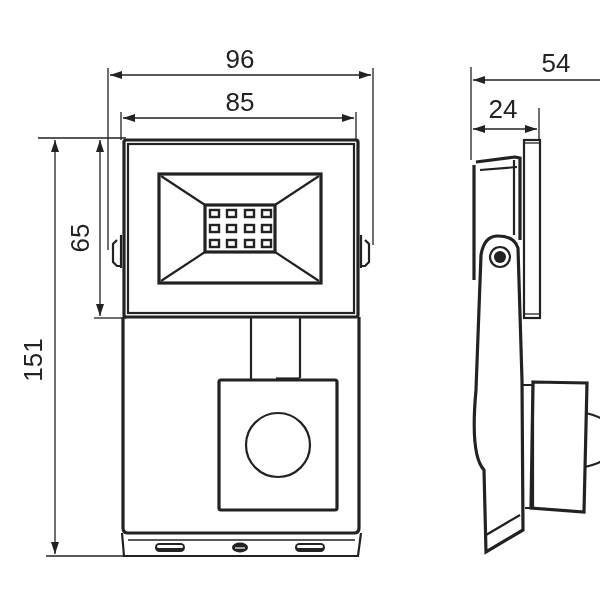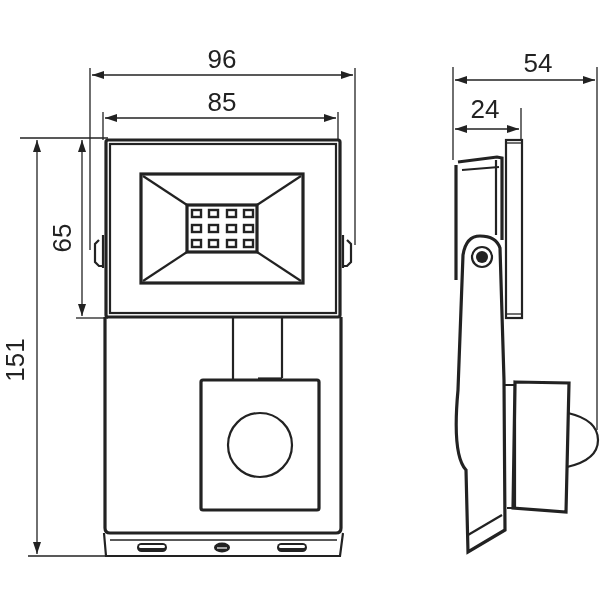--- a/index.html
+++ b/index.html
@@ -1,17 +1,17 @@
 <!DOCTYPE html>
 <html><head>
 <meta charset="utf-8">
 <style>
   html, body { margin: 0; padding: 0; background: #ffffff; }
   body { width: 600px; height: 600px; overflow: hidden; }
-  #canvas { position: absolute; left: 0; top: 0; width: 568px; height: 600px; }
+  #canvas { position: absolute; left: 18px; top: 0; width: 568px; height: 600px; }
   svg { display: block; }
   .dim-text { font-family: "Liberation Sans", "DejaVu Sans", sans-serif; font-size: 26px; fill: #222222; }
   .thin { stroke: #222; stroke-width: 1.3; fill: none; }
   .med { stroke: #222; stroke-width: 2.2; fill: none; }
   .thick { stroke: #222; stroke-width: 3.2; fill: none; }
 </style>
 </head>
 <body>
 
 <div id="canvas">

